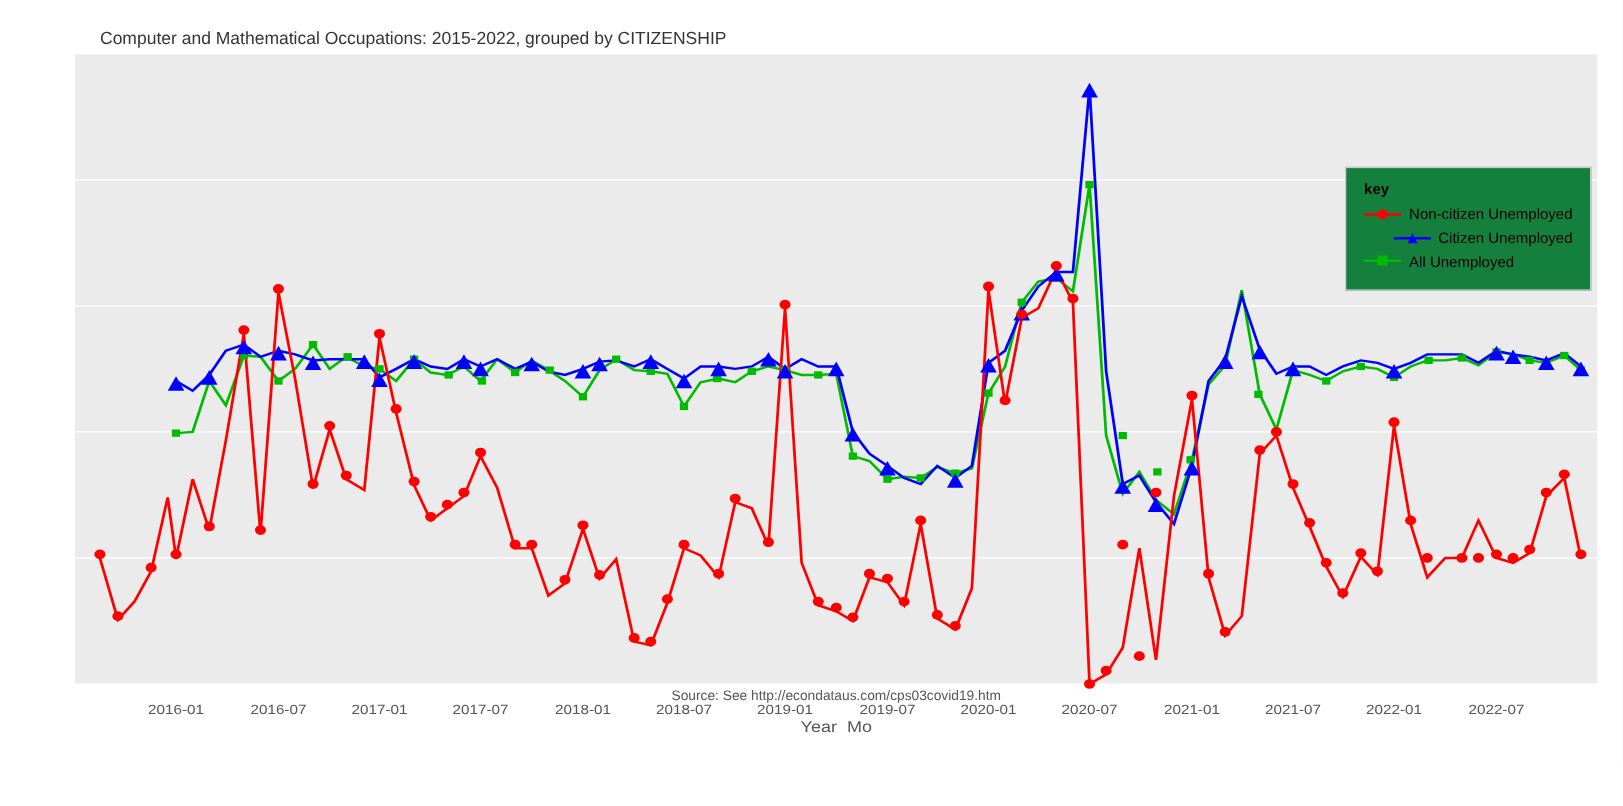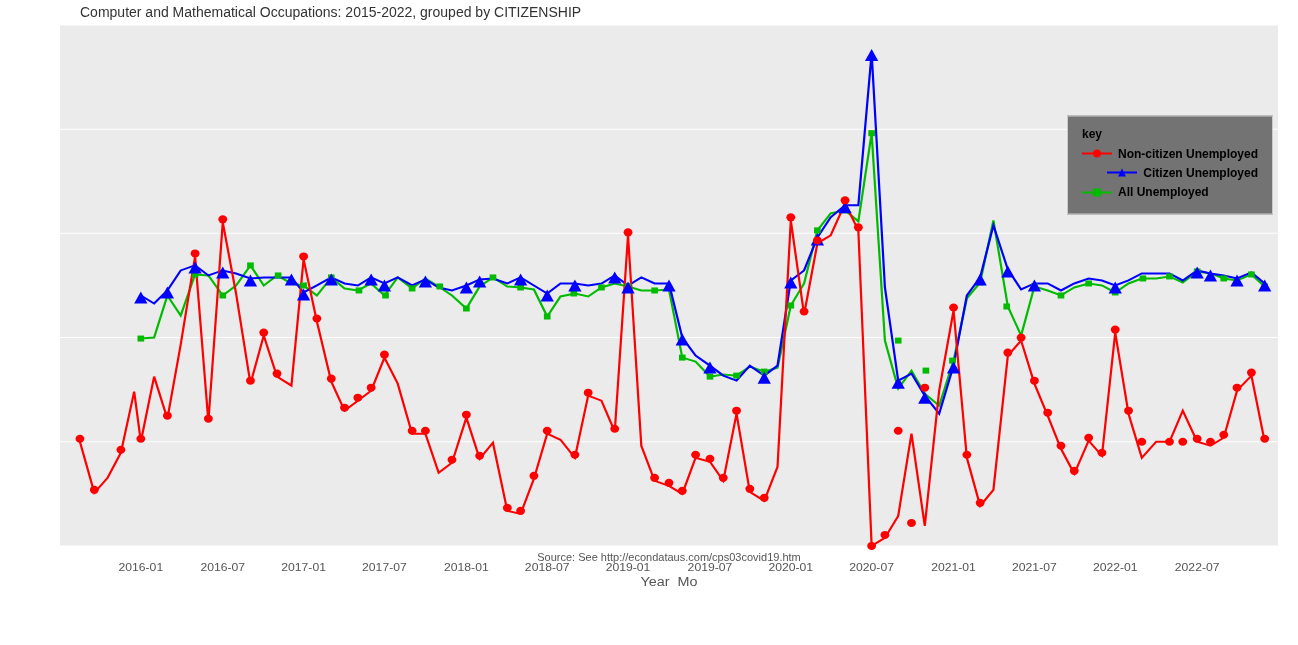--- a/index.html
+++ b/index.html
@@ -8,21 +8,21 @@
       font-family: Arial, sans-serif;
       width: 1298px;
       height: 645px;
       overflow: hidden;
     }
     .chart-container {
       width: 1298px;
       height: 645px;
       position: relative;
       background: #ffffff;
-      padding: 4px 20px 50px 60px;
+      padding: 22px 20px 50px 60px;
     }
     .chart-title {
       font-size: 14px;
       color: #333;
       margin-bottom: 5px;
       margin-left: 20px;
     }
     .chart-area {
       position: relative;
       width: 100%;
@@ -53,21 +53,20 @@
     .legend-title {
       font-weight: bold;
       margin-bottom: 6px;
       font-size: 12px;
     }
     .legend-item {
       display: flex;
       align-items: center;
       margin-bottom: 5px;
       gap: 6px;
-      font-weight: bold;
     }
   </style>
 </head>
 <body>
 
 <div class="chart-container">
   <div class="chart-title">Computer and Mathematical Occupations: 2015-2022, grouped by CITIZENSHIP</div>
   <div class="chart-area">
     <svg class="main-chart" viewBox="0 0 1100 560" preserveAspectRatio="none">
 
@@ -522,37 +521,37 @@
       <circle cx="1027" cy="413" r="4" fill="#FF0000"></circle>
       <circle cx="1039" cy="416" r="4" fill="#FF0000"></circle>
       <circle cx="1051" cy="409" r="4" fill="#FF0000"></circle>
       <circle cx="1063" cy="362" r="4" fill="#FF0000"></circle>
       <circle cx="1076" cy="347" r="4" fill="#FF0000"></circle>
       <circle cx="1088" cy="413" r="4" fill="#FF0000"></circle>
 
     </svg>
 
     
-    <div class="legend-box" style="position:absolute;right:5px;top:140px;background:#737373;border:1px solid #ccc;padding:10px 14px;font-size:12px;font-family:Arial,sans-serif;">
+    <div class="legend-box" style="position:absolute;right:5px;top:140px;background:#15803d;border:1px solid #ccc;padding:10px 14px;font-size:12px;font-family:Arial,sans-serif;">
       <div class="legend-title">key</div>
       <div class="legend-item" style="display:flex;align-items:center;margin-top:5px;gap:6px;">
         <svg width="30" height="12">
           <line x1="0" y1="6" x2="30" y2="6" stroke="#FF0000" stroke-width="2"></line>
           <circle cx="15" cy="6" r="4" fill="#FF0000"></circle>
         </svg>
         <span>Non-citizen Unemployed</span>
       </div>
       <div class="legend-item" style="display:flex;align-items:center;margin-top:5px;gap:6px;justify-content:flex-end;">
         <svg width="30" height="12">
           <line x1="0" y1="6" x2="30" y2="6" stroke="#0000FF" stroke-width="2"></line>
           <polygon points="15,2 19,10 11,10" fill="#0000FF"></polygon>
         </svg>
         <span>Citizen Unemployed</span>
       </div>
-      <div class="legend-item" style="display:flex;align-items:flex-end;margin-top:5px;gap:6px;">
+      <div class="legend-item" style="display:flex;align-items:flex-start;margin-top:5px;gap:6px;">
         <svg width="30" height="12">
           <line x1="0" y1="6" x2="30" y2="6" stroke="#00BB00" stroke-width="2"></line>
           <rect x="11" y="2" width="8" height="8" fill="#00BB00"></rect>
         </svg>
         <span>All Unemployed</span>
       </div>
     </div>
 
     
     <div class="source-text">Source: See http://econdataus.com/cps03covid19.htm</div>

